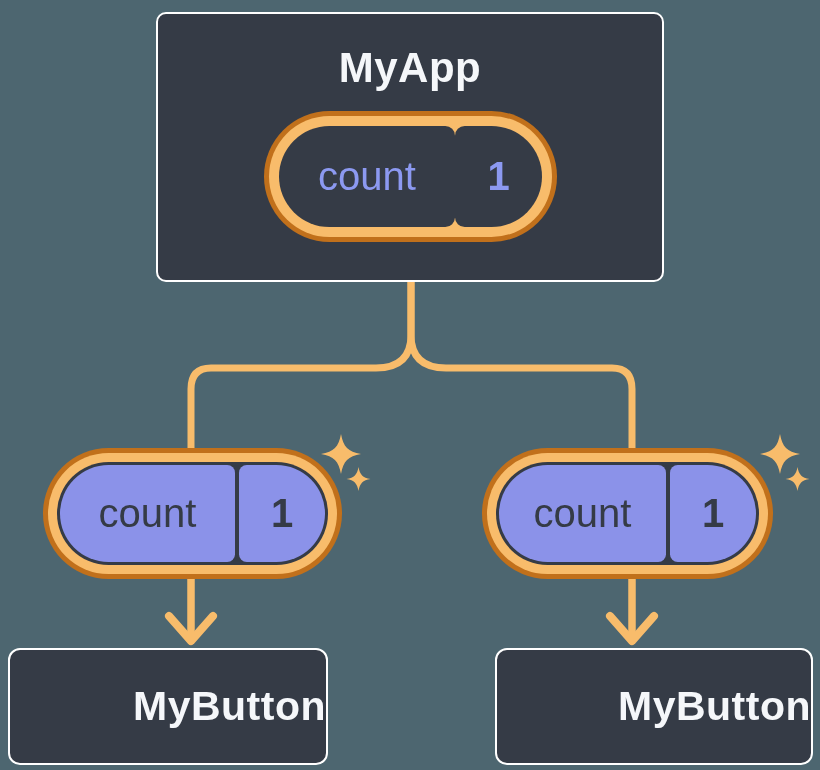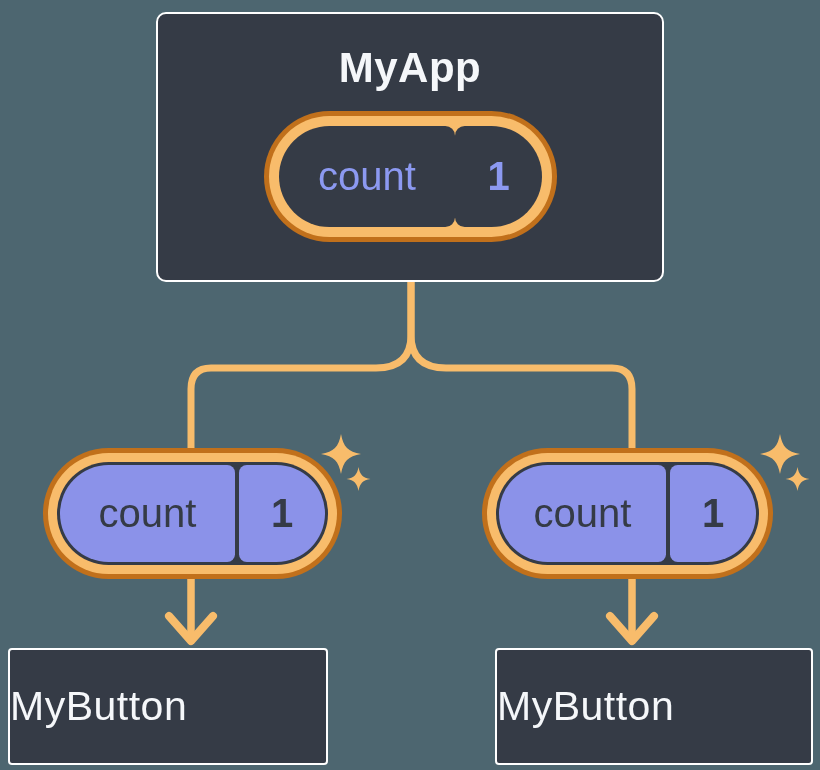--- a/index.html
+++ b/index.html
@@ -18,23 +18,23 @@
     box-sizing:border-box;
     z-index:2;
   }
   .node-root{left:156px;top:12px;width:508px;height:270px;border-radius:10px;}
   .node-title{
     margin-top:30px;text-align:center;
     font-size:42px;font-weight:600;letter-spacing:.5px;
     color:#F5F7FA;
   }
   .node-leaf{
-    display:flex;align-items:center;justify-content:flex-start;
-    font-size:41px;font-weight:400;letter-spacing:.5px;
-    color:#F5F7FA;border-radius:4px;
+    display:flex;align-items:center;justify-content:flex-end;
+    font-size:41px;font-weight:700;letter-spacing:.5px;
+    color:#F5F7FA;border-radius:12px;
   }
   .leaf-left{left:8px;top:648px;width:320px;height:117px;}
   .leaf-right{left:495px;top:648px;width:318px;height:117px;}
 
   
   .pill-outer{
     position:absolute;z-index:2;
     background:#C1701B;border-radius:999px;
     padding:5px;box-sizing:border-box;
   }

